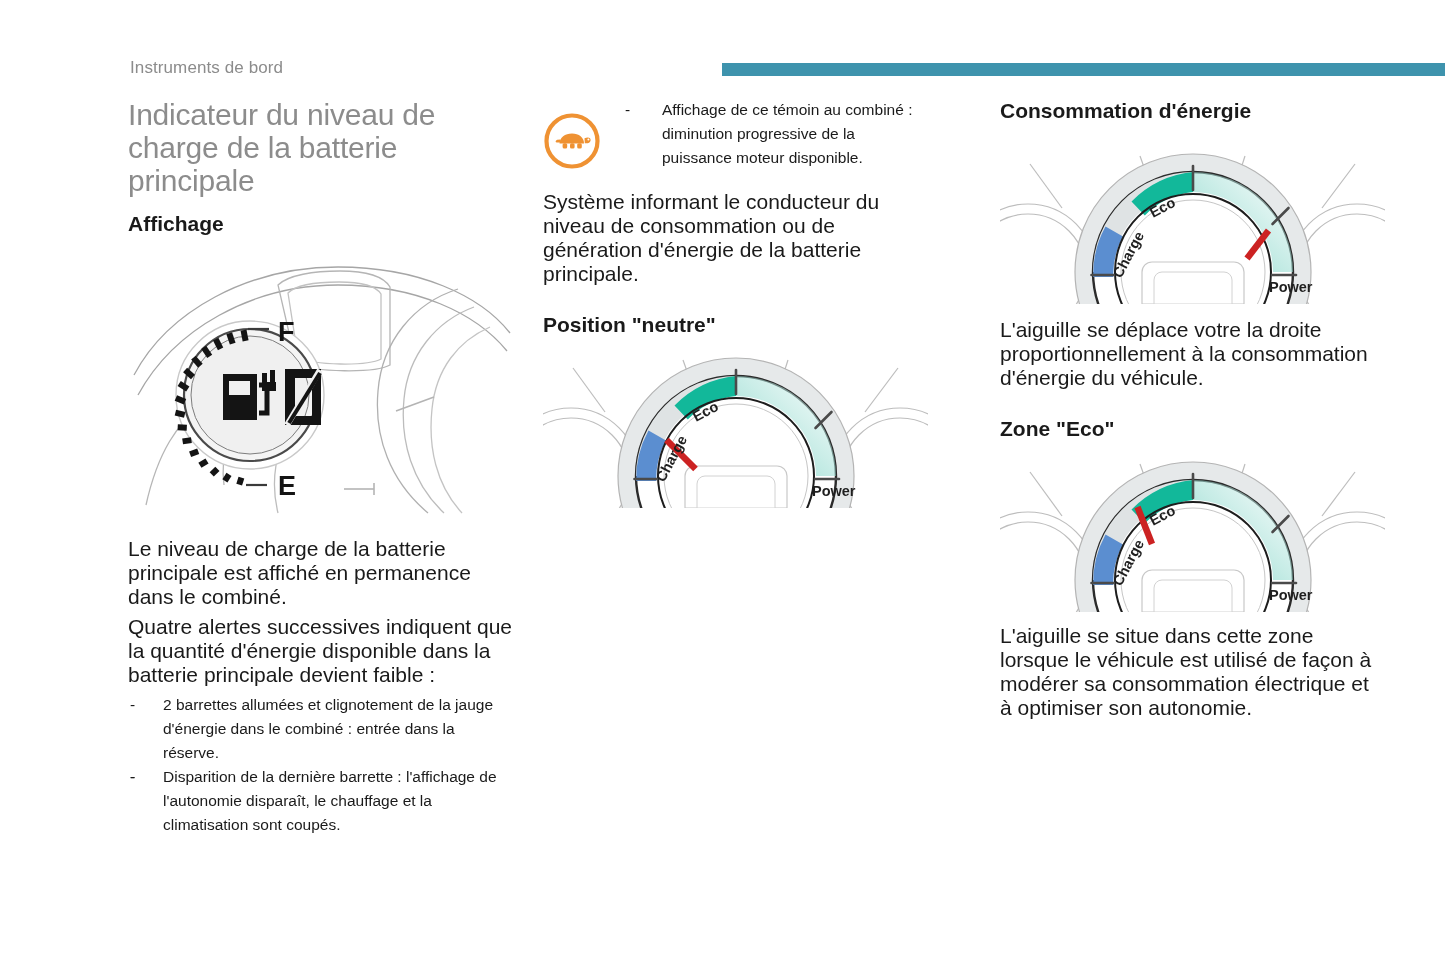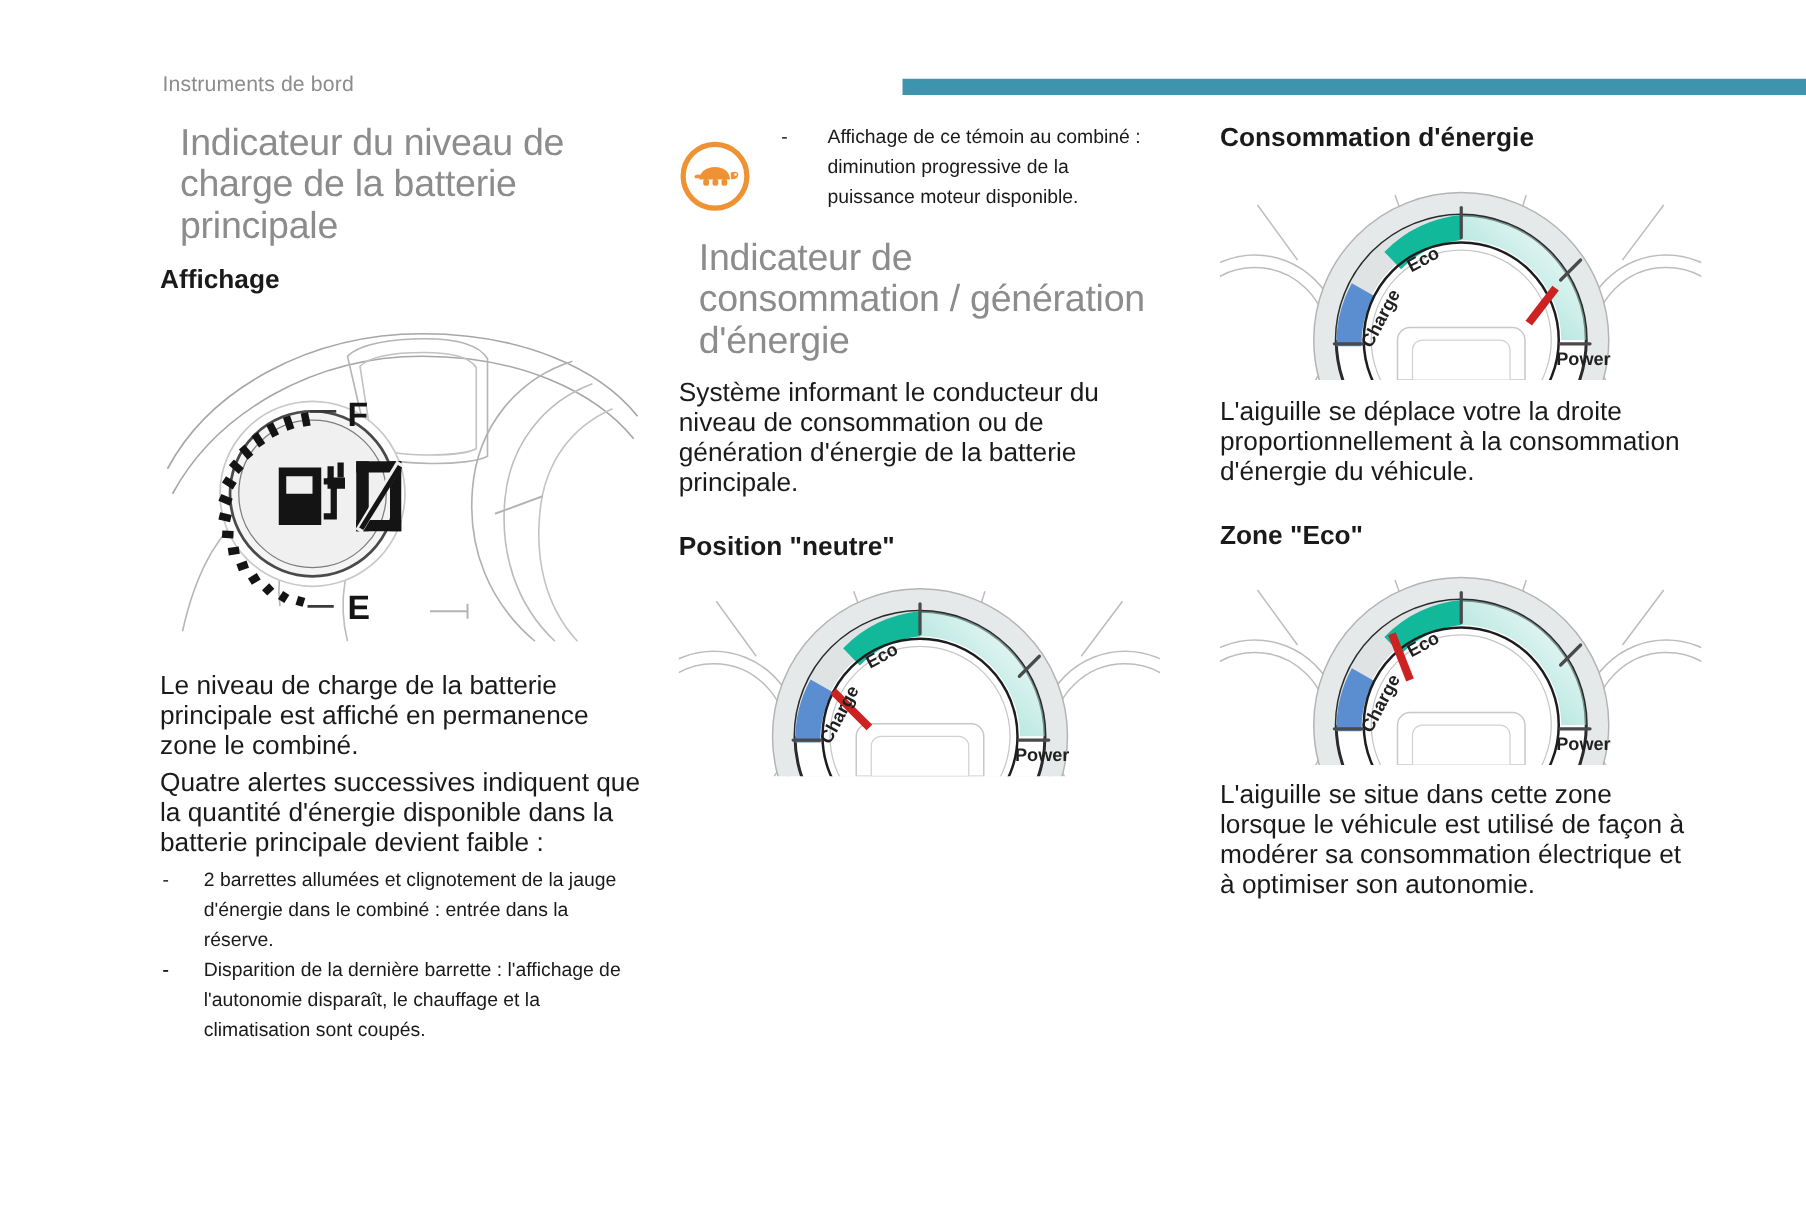--- a/index.html
+++ b/index.html
@@ -40,28 +40,28 @@
   }
 
   
   .col {
     position: absolute;
     top: 98px;
     width: 385px;
   }
   .col-1 { left: 128px; }
   .col-2 { left: 543px; }
-  .col-3 { left: 976px; }
+  .col-3 { left: 1000px; }
 
   h1.chapter-title {
     font-size: 30px;
     line-height: 33px;
     font-weight: normal;
     color: #8c8c8c;
-    margin: 0 0 14px 16px;
+    margin: 0 0 14px 0;
     letter-spacing: -.2px;
   }
   h2.section-title {
     font-size: 21px;
     line-height: 26px;
     font-weight: bold;
     color: #1a1a1a;
     margin: 0 0 6px 0;
   }
   h2.section-title.gap-top { margin-top: 26px; }
@@ -221,21 +221,21 @@
             <rect x="157" y="114" width="36" height="9" fill="#141414"></rect>
             <rect x="157" y="161" width="36" height="9" fill="#141414"></rect>
             <rect x="184" y="114" width="9" height="56" fill="#141414"></rect>
             <line x1="159" y1="170" x2="192" y2="115" stroke="#f0f0f0" stroke-width="6"></line>
             <line x1="161" y1="168" x2="192" y2="118" stroke="#141414" stroke-width="4"></line>
           </g>
         </g>
       </svg>
     </div>
 
-    <p class="body">Le niveau de charge de la batterie principale est affiché en permanence zone le combiné.</p>
+    <p class="body">Le niveau de charge de la batterie principale est affiché en permanence dans le combiné.</p>
 
 
     <p class="body">Quatre alertes successives indiquent que la quantité d'énergie disponible dans la batterie principale devient faible :</p>
 
     <ul class="dashlist">
       <li><span class="dash">-</span><span>2 barrettes allumées et clignotement de la jauge d'énergie dans le combiné : entrée dans la réserve.</span></li>
       <li><span class="dash">-</span></li>
       <li><span class="dash">-</span><span>Disparition de la dernière barrette : l'affichage de l'autonomie disparaît, le chauffage et la climatisation sont coupés.</span></li>
     </ul>
   </div>
@@ -256,21 +256,20 @@
             <path d="M14.2 27.8 C 12.4 28.4, 12.0 30.2, 13.6 30.6 L 17.2 30.6 L 17.2 27.6 Z"></path>
           </g>
         </svg>
       </div>
       <div class="warn-text">
         <span class="dash">-</span>
         <span>Affichage de ce témoin au combiné : diminution progressive de la puissance moteur disponible.</span>
       </div>
     </div>
 
-    <h1 class="chapter-title">Indicateur de consommation / génération d'énergie</h1>
 
     <p class="body">Système informant le conducteur du niveau de consommation ou de génération d'énergie de la batterie principale.</p>
 
     <h2 class="section-title gap-top">Position "neutre"</h2>
 
     <div class="fig fig-gauge">
       <svg width="385" height="160" viewBox="0 0 385 160">
         <defs>
           <linearGradient id="ecoGradN" x1="0" y1="1" x2="1" y2="0">
             <stop offset="0%" stop-color="#12b89a"></stop>

